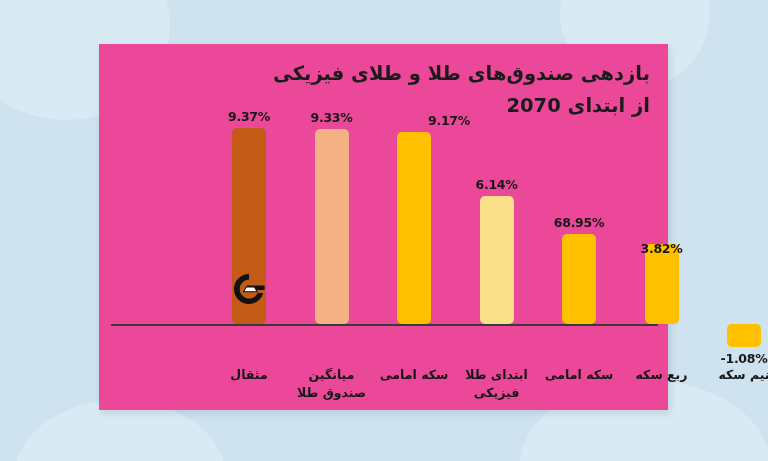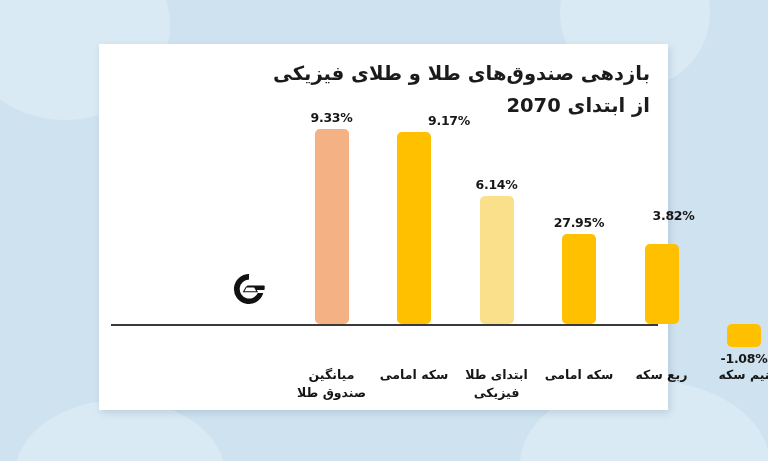--- a/index.html
+++ b/index.html
@@ -33,21 +33,21 @@
   .blob-bl { width: 210px; height: 150px; left: 15px;   top: 400px; }
   .blob-br { width: 250px; height: 170px; left: 520px;  top: 380px; }
 
   
   #chart-card {
     position: absolute;
     left: 99px;
     top: 44px;
     width: 569px;
     height: 366px;
-    background: #ffffff;
+    background: #ec4899;
     box-shadow: 2px 3px 7px rgba(90,120,145,.22);
   }
 
   
   #chart-title {
     position: absolute;
     right: 18px;
     top: 14px;
     text-align: right;
     direction: rtl;
@@ -144,20 +144,27 @@
 <div id="chart-card">
 
   <div id="chart-title">
     <span class="t-line">بازدهی صندوق‌های طلا و طلای فیزیکی</span>
     <span class="t-line">از ابتدای 2070</span>
   </div>
 
   <div id="plot-area">
     <div id="zero-line"></div>
 
+  <div class="bar-group" style="left: 114px;">
+        <div class="bar-col" style="background: rgb(196, 90, 23); height: 195.833px; top: 84.167px;"></div>
+        <div class="bar-value" style="top: 65.167px;">9.37%</div>
+        <div class="bar-label">
+          <span style="display: block;">مثقال</span>
+        </div>
+      </div>
       <div class="bar-group" style="left: 196.5px;">
         <div class="bar-col" style="background: rgb(244, 177, 131); height: 194.997px; top: 85.003px;"></div>
         <div class="bar-value" style="top: 66.003px;">9.33%</div>
         <div class="bar-label">
           <span style="display: block;">میانگین</span>
           <span style="display: block;">صندوق طلا</span>
         </div>
       </div>
       <div class="bar-group" style="left: 279px;">
         <div class="bar-col" style="background: rgb(255, 192, 0); height: 191.653px; top: 88.347px;"></div>
@@ -169,28 +176,28 @@
       <div class="bar-group" style="left: 361.5px;">
         <div class="bar-col" style="background: rgb(251, 224, 140); height: 128.326px; top: 151.674px;"></div>
         <div class="bar-value" style="top: 132.674px;">6.14%</div>
         <div class="bar-label">
           <span style="display: block;">ابتدای طلا</span>
           <span style="display: block;">فیزیکی</span>
         </div>
       </div>
       <div class="bar-group" style="left: 444px;">
         <div class="bar-col" style="background: rgb(255, 192, 0); height: 90.497px; top: 189.503px;"></div>
-        <div class="bar-value" style="top: 170.503px;">27.95%</div>
+        <div class="bar-value" style="top: 170.503px;">68.95%</div>
         <div class="bar-label">
           <span style="display: block;">سکه امامی</span>
         </div>
       </div>
       <div class="bar-group" style="left: 526.5px;">
         <div class="bar-col" style="background: rgb(255, 192, 0); height: 79.838px; top: 200.162px;"></div>
-        <div class="bar-value" style="top: 164px; margin-left: 12px;">3.82%</div>
+        <div class="bar-value" style="top: 197px;">3.82%</div>
         <div class="bar-label">
           <span style="display: block;">ربع سکه</span>
         </div>
       </div>
       <div class="bar-group" style="left: 609px;">
         <div class="bar-col negative" style="background: rgb(255, 192, 0); height: 22.572px; top: 280px;"></div>
         <div class="bar-value" style="top: 306.572px;">-1.08%</div>
         <div class="bar-label">
           <span style="display: block;">نیم سکه</span>
         </div>

